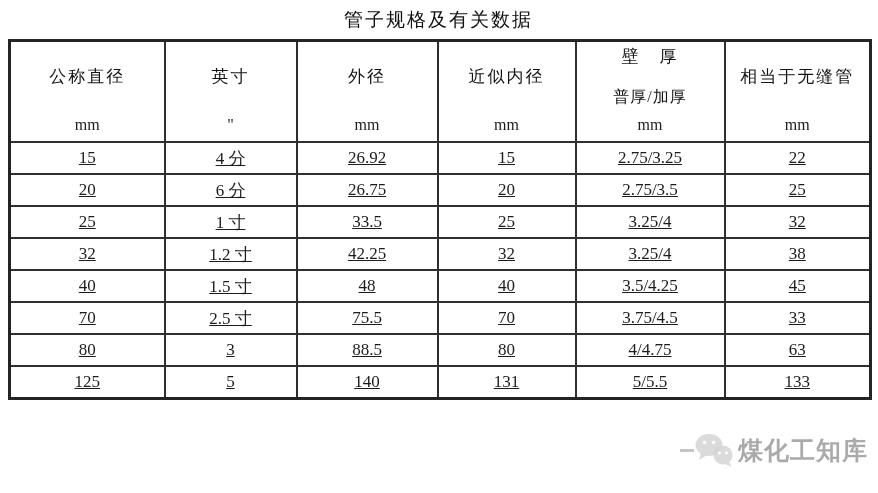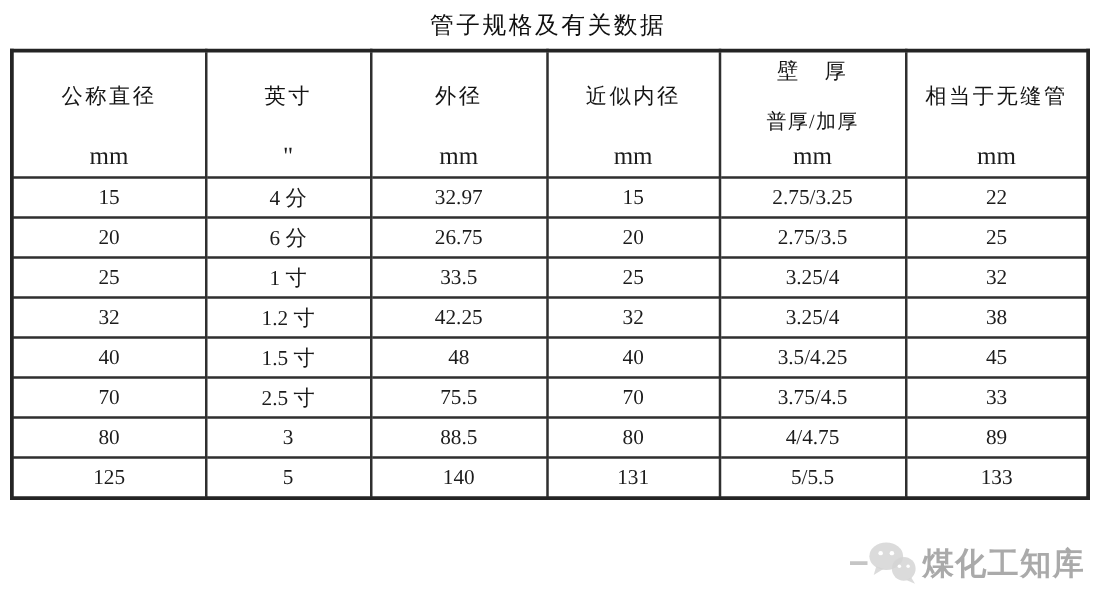--- a/index.html
+++ b/index.html
@@ -23,22 +23,22 @@
   }
   .spec th { height:99px; vertical-align:top; }
   .hcell { display:flex; flex-direction:column; height:99px; }
   .hlabels {
     flex:1 1 auto; display:flex; flex-direction:column;
     align-items:center; justify-content:center;
   }
   .hlabel { font-size:17px; letter-spacing:2px; color:#141414; }
   .hsub   { font-size:16px; letter-spacing:1px; color:#141414; margin-top:19px; }
   .hsub:empty { display:none; }
-  .hunit  { height:30px; line-height:28px; font-size:20px; color:#1c1c1c; }
-  .spec td { height:30px; font-size:17px; }
+  .hunit  { height:30px; line-height:28px; font-size:16px; color:#1c1c1c; }
+  .spec td { height:30px; font-size:17px;text-decoration:underline; }
   
   .watermark {
     position:absolute; top:432px; left:680px; z-index:5;
     display:flex; align-items:center; pointer-events:none;
   }
   .wm-dash {
     width:14px; height:3px; background:rgba(150,150,150,0.55); margin-right:-2px;
   }
   .wm-icon { width:46px; height:36px; opacity:0.75; }
   .wm-text {
@@ -116,21 +116,21 @@
           </div>
           <div class="hunit">mm</div>
         </div>
       </th>
     </tr>
   </thead>
   <tbody id="spec-body">
       <tr>
         <td>15</td>
         <td>4 分</td>
-        <td>32.97</td>
+        <td>26.92</td>
         <td>15</td>
         <td>2.75/3.25</td>
         <td>22</td>
       </tr>
       <tr>
         <td>20</td>
         <td>6 分</td>
         <td>26.75</td>
         <td>20</td>
         <td>2.75/3.5</td>
@@ -167,21 +167,21 @@
         <td>70</td>
         <td>3.75/4.5</td>
         <td>33</td>
       </tr>
       <tr>
         <td>80</td>
         <td>3</td>
         <td>88.5</td>
         <td>80</td>
         <td>4/4.75</td>
-        <td>89</td>
+        <td>63</td>
       </tr>
       <tr>
         <td>125</td>
         <td>5</td>
         <td>140</td>
         <td>131</td>
         <td>5/5.5</td>
         <td>133</td>
       </tr>
     </tbody>

